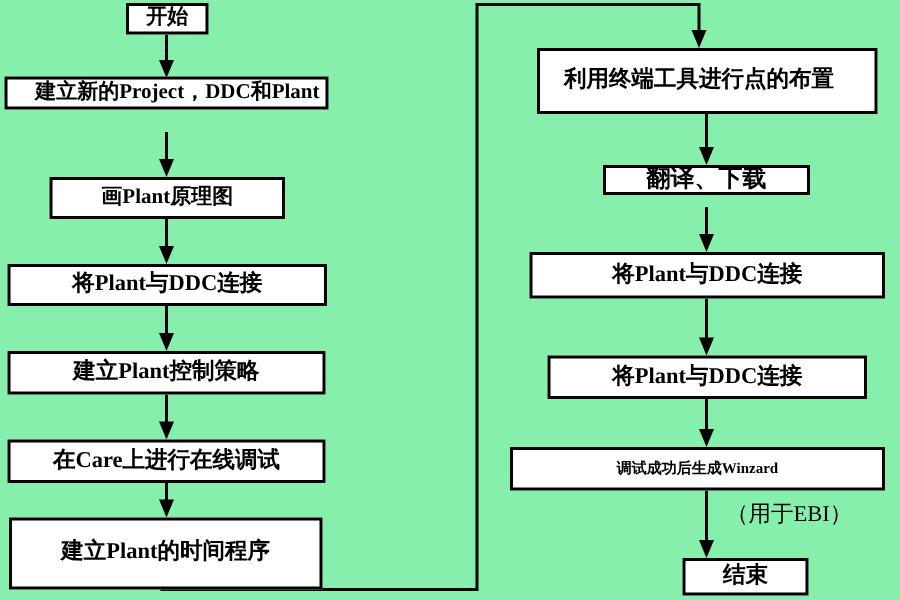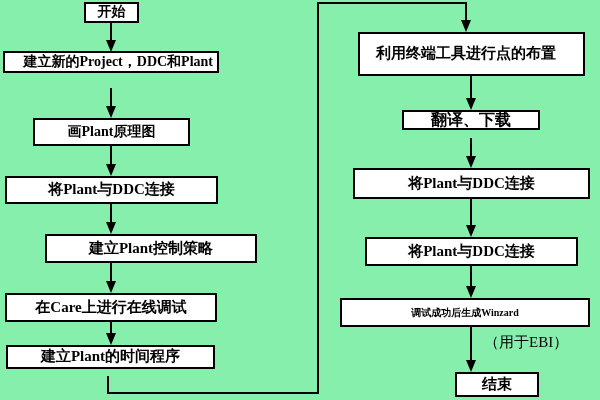--- a/index.html
+++ b/index.html
@@ -140,29 +140,29 @@
   </div>
 
   <div class="node" style="left:33px; top:118px; width:157px; height:28px; font-size:14px;">
     <span>画Plant原理图</span>
   </div>
 
   <div class="node" style="left:5px; top:176px; width:213px; height:28px; font-size:15px;">
     <span>将Plant与DDC连接</span>
   </div>
 
-  <div class="node" style="left:5px; top:234px; width:212px; height:29px; font-size:15px;margin-left:40px;">
+  <div class="node" style="left:5px; top:234px; width:212px; height:29px; font-size:15px;">
     <span>建立Plant控制策略</span>
   </div>
 
   <div class="node" style="left:5px; top:293px; width:212px; height:29px; font-size:15px;">
     <span>在Care上进行在线调试</span>
   </div>
 
-  <div class="node" style="left:6px; top:345px; width:209px; height:24px; font-size:15px;">
+  <div class="node" style="left:6px; top:345px; width:209px; height:48px; font-size:15px;">
     <span>建立Plant的时间程序</span>
   </div>
 
   <div class="node left-align" style="left:358px; top:32px; width:227px; height:44px; font-size:15px;">
     <span>利用终端工具进行点的布置</span>
   </div>
 
   <div class="node" style="left:402px; top:110px; width:138px; height:20px; font-size:16px;">
     <span>翻译、下载</span>
   </div>

